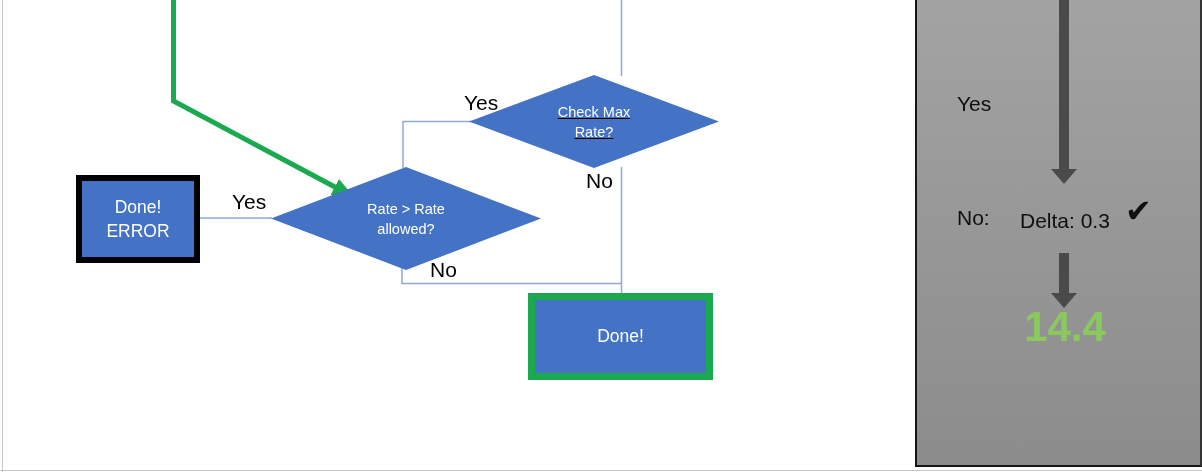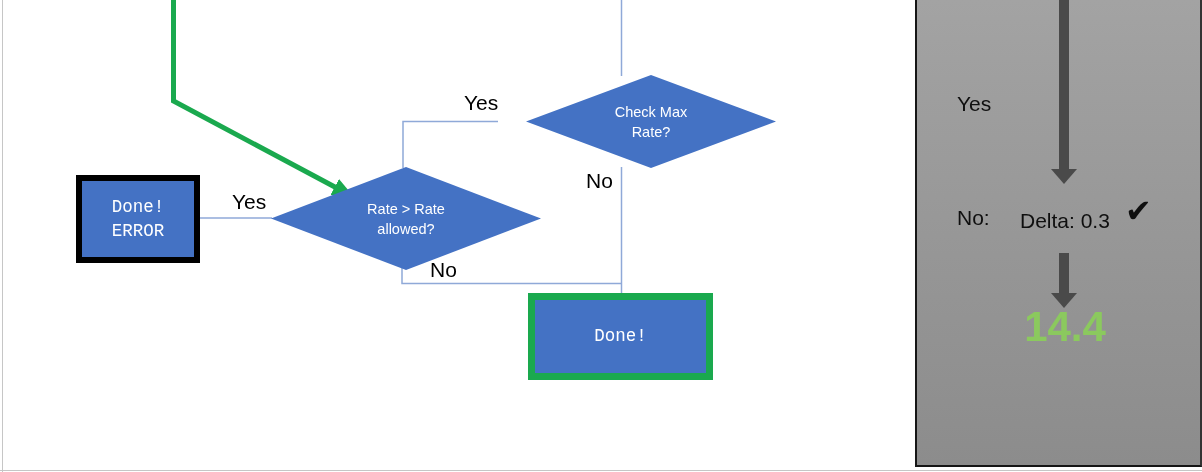--- a/index.html
+++ b/index.html
@@ -15,26 +15,26 @@
   .green-path{fill:none;stroke:#1aa94e;stroke-width:5;stroke-linejoin:miter;}
 
   .diamond{
     position:absolute;z-index:2;background:#4472c4;
     clip-path:polygon(50% 0%,100% 50%,50% 100%,0% 50%);
     display:flex;align-items:center;justify-content:center;
   }
   .diamond .node-label{
     color:#ffffff;font-size:14.5px;line-height:1.38;text-align:center;white-space:pre-line;
   }
-  .d1{left:526px;top:75px;width:250px;height:93px;}
+  .d1{left:469px;top:75px;width:250px;height:93px;text-decoration:underline;}
   .d2{left:271px;top:167px;width:270px;height:103px;}
 
   .box{
     position:absolute;z-index:2;background:#4472c4;box-sizing:border-box;
-    display:flex;align-items:center;justify-content:center;font-family:Liberation Mono, monospace;
+    display:flex;align-items:center;justify-content:center;
   }
   .box .node-label{color:#ffffff;font-size:17.5px;line-height:1.4;text-align:center;white-space:pre-line;}
   .error-box{left:76px;top:175px;width:124px;height:88px;border:6px solid #000000;}
   .done-box{left:528px;top:293px;width:185px;height:87px;border:7px solid #1aa94e;}
 
   .edge-label{position:absolute;z-index:3;color:#000000;font-size:21px;}
   .lbl-yes1{left:464px;top:91px;}
   .lbl-no1{left:586px;top:169px;}
   .lbl-yes2{left:232px;top:190px;}
   .lbl-no2{left:430px;top:258px;}

